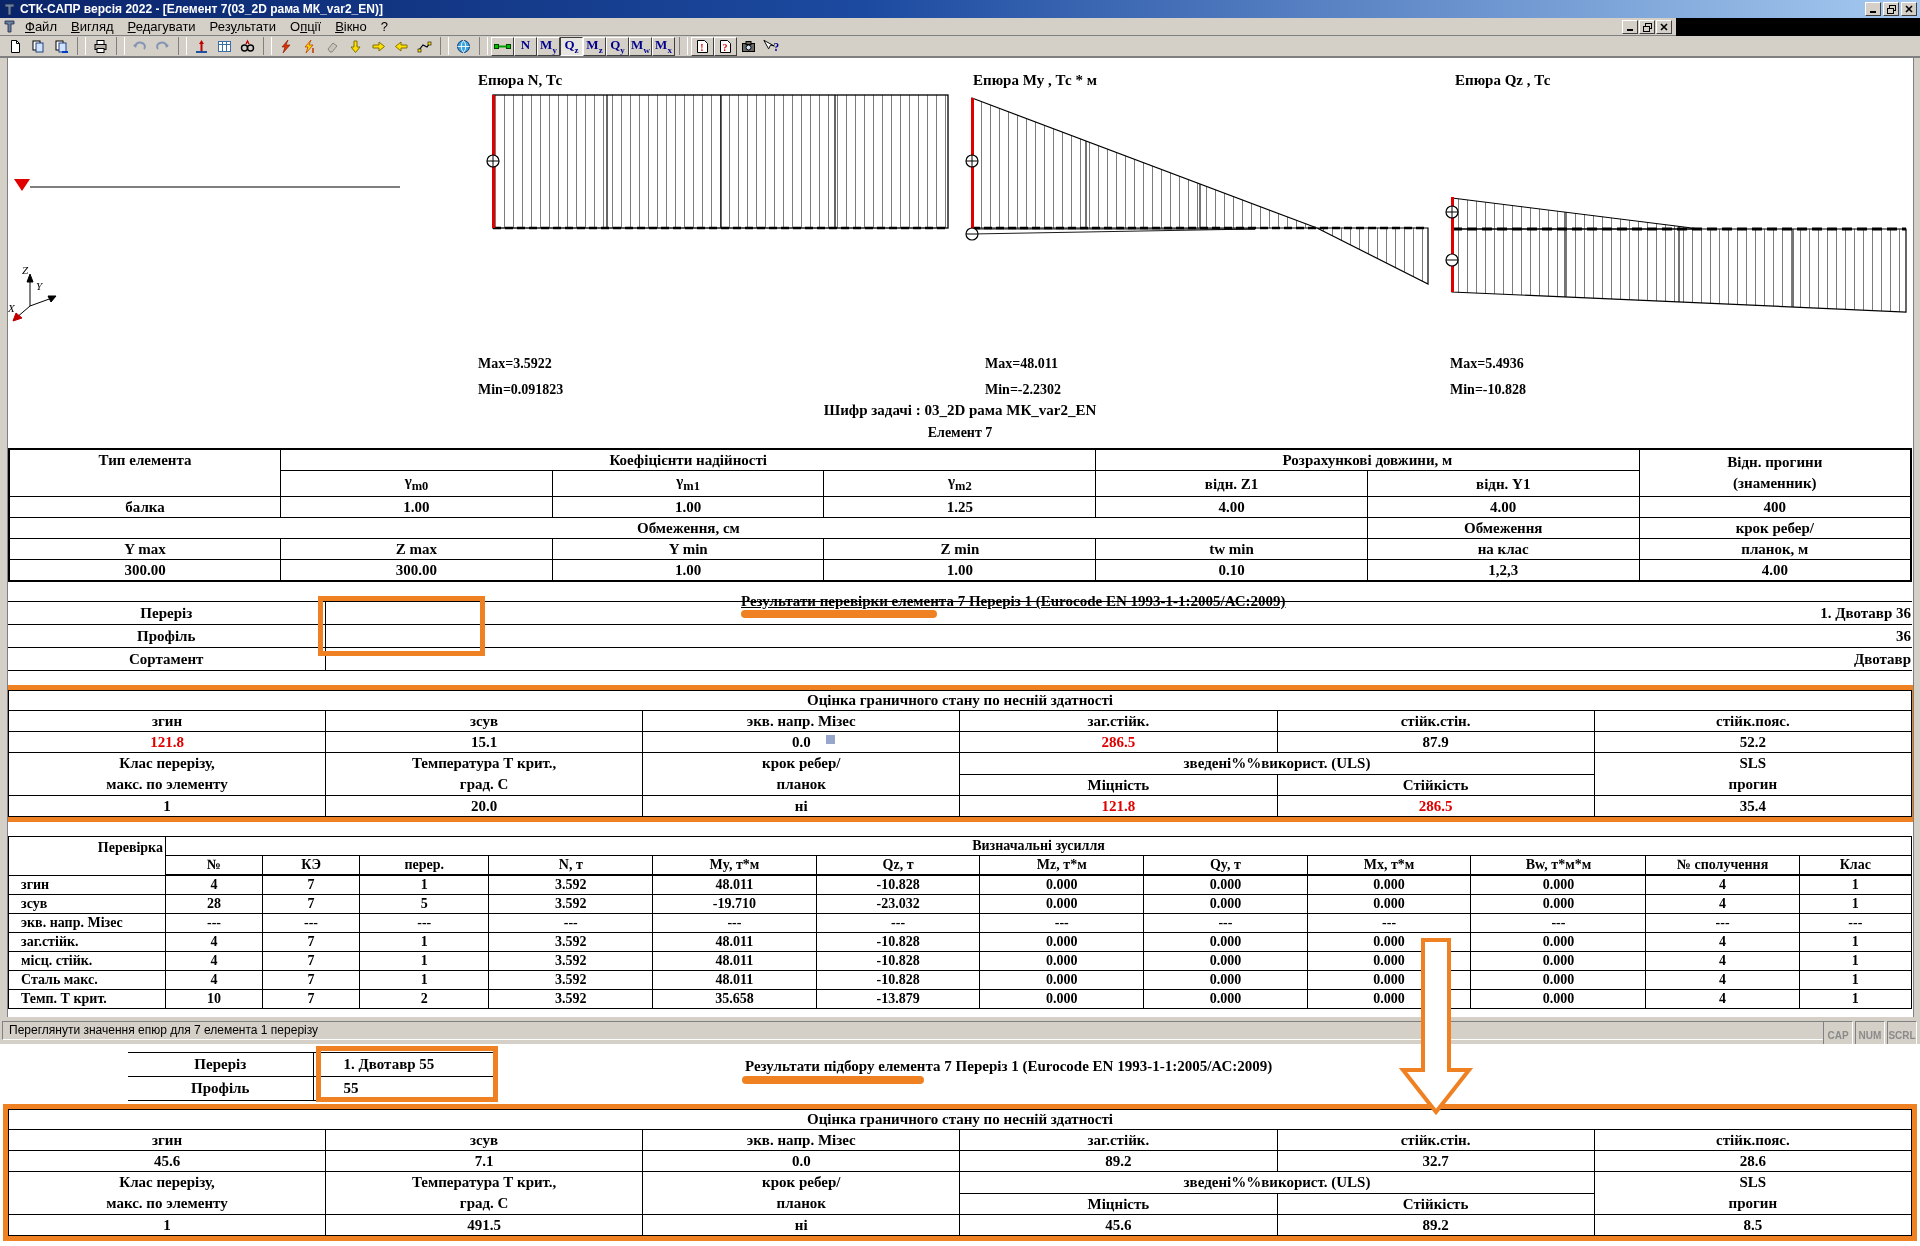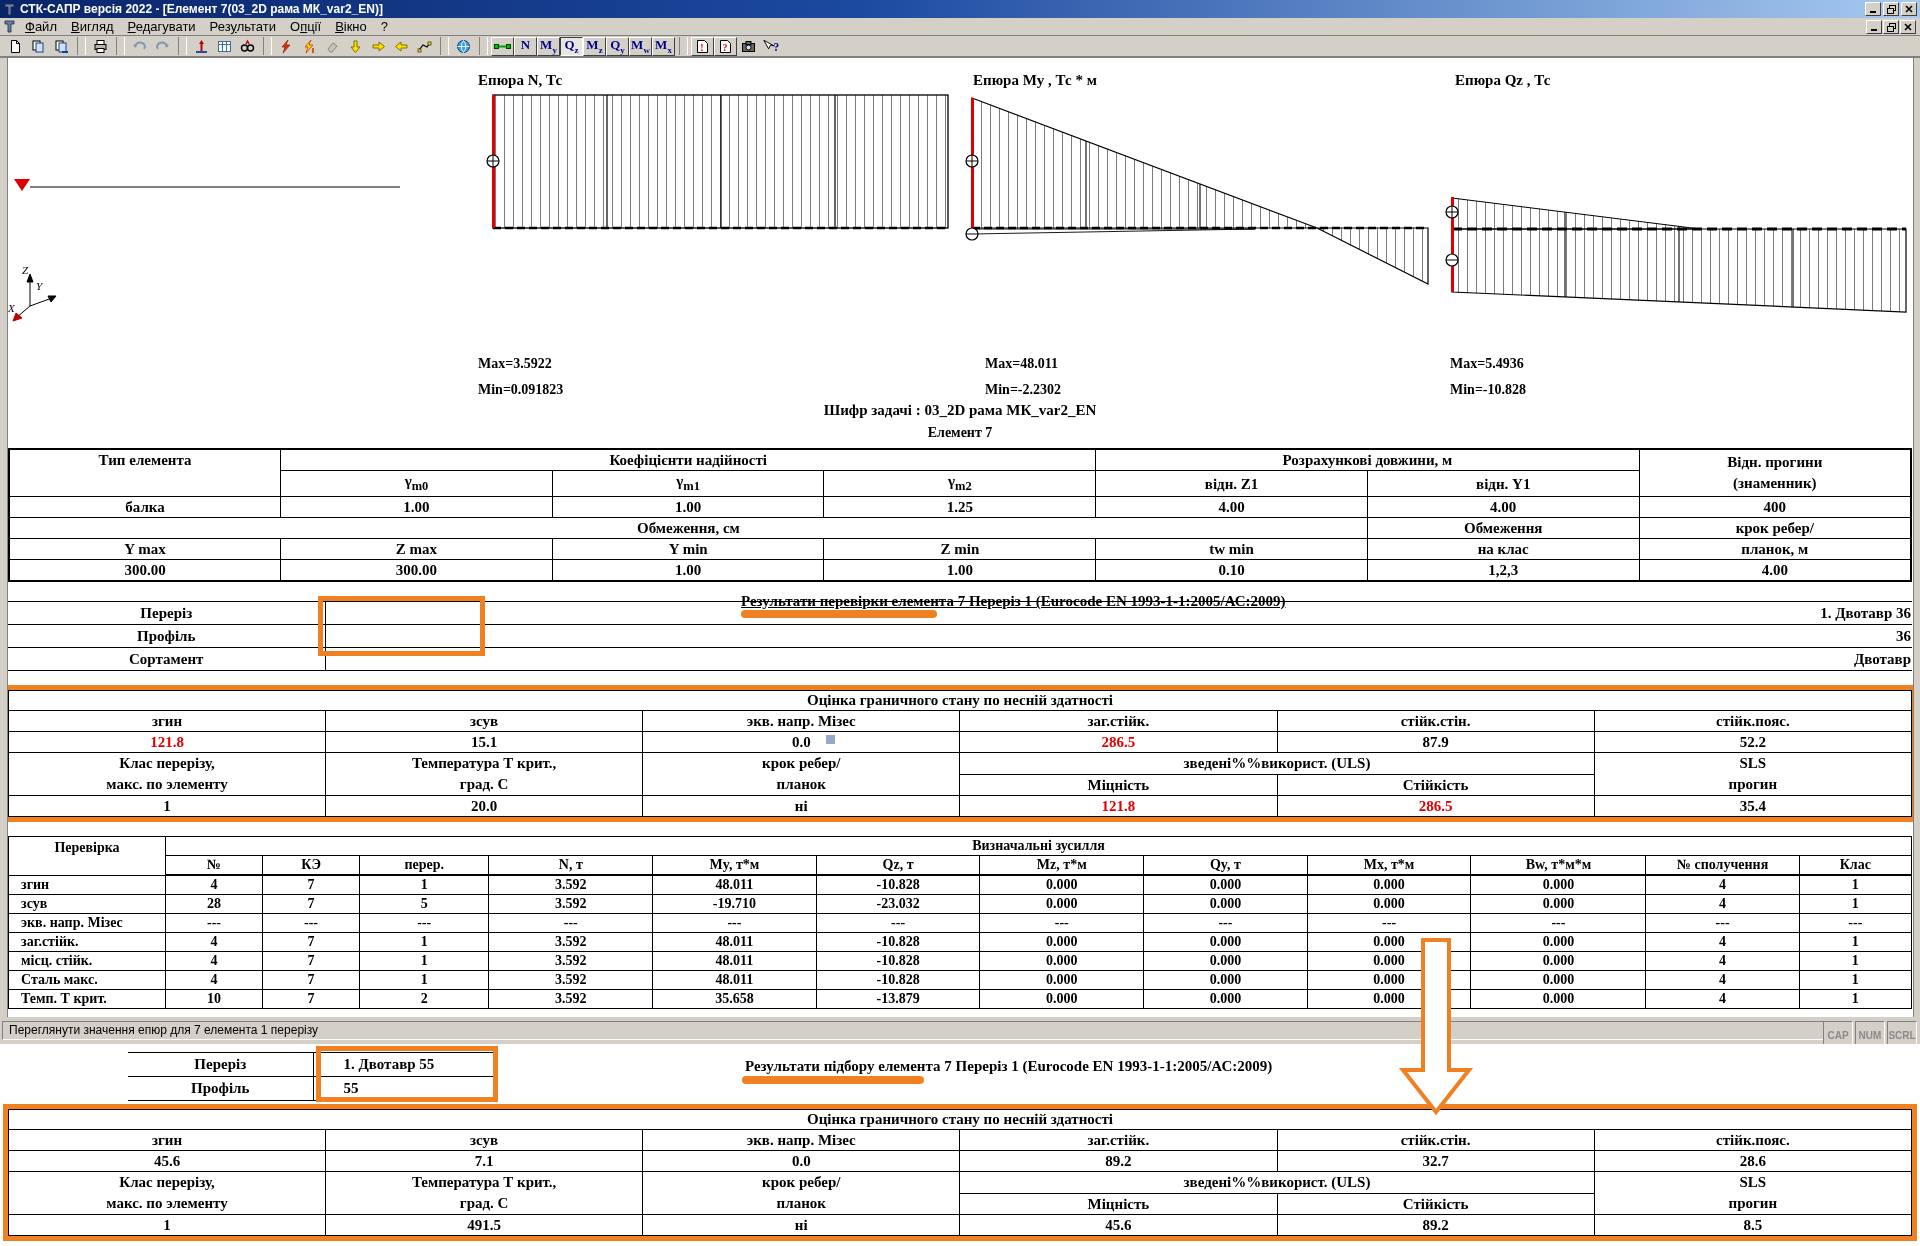--- a/index.html
+++ b/index.html
@@ -10,21 +10,21 @@
   
   .titlebar{position:absolute;top:0;left:0;width:1920px;height:18px;
     background:linear-gradient(90deg,#0a246a 0%,#1c4aa0 45%,#a6caf0 100%);
     display:flex;align-items:center;color:#fff;font-weight:bold;font-size:12px;gap:4px;padding-left:3px;box-sizing:border-box}
   .appicon{width:13px;height:13px;flex:0 0 13px}
   .winbtns{position:absolute;right:3px;top:2px;display:flex;gap:2px}
   .wbtn{width:16px;height:14px;background:#d4d0c8;border:1px solid;border-color:#fff #404040 #404040 #fff;
         display:flex;align-items:center;justify-content:center;box-sizing:border-box}
 
   
-  .menubar{position:absolute;top:18px;left:0;width:1920px;height:18px;background:#d4d0c8;
+  .menubar{position:absolute;top:18px;left:0;width:1676px;height:18px;background:#d4d0c8;
     border-bottom:1px solid #808080;display:flex;align-items:center;font-size:13px;gap:2px;padding-left:3px;box-sizing:border-box}
   .mi{padding:1px 7px;cursor:default}
   .mdibtns{position:absolute;right:4px;top:2px;display:flex;gap:1px}
 
   
   .toolbar{position:absolute;top:36px;left:0;width:1920px;height:21px;background:#d4d0c8;
     border-bottom:1px solid #808080;display:flex;align-items:center;padding-left:4px;box-sizing:border-box}
   .tb{width:23px;height:19px;display:flex;align-items:center;justify-content:center;background:#d4d0c8;border:1px solid #d4d0c8;box-sizing:border-box}
   .tbr{border:1px solid;border-color:#fff #404040 #404040 #fff}
   .tb.pressed{border:1px solid;border-color:#404040 #fff #fff #404040;background:#e8e6e0}
@@ -60,21 +60,21 @@
 
   
   .uls{position:absolute;border:5px solid #ef8122;background:#fff}
   .uls table{width:100%;border:1px solid #000}
   .uls td.ttl{border:0;border-bottom:1px solid #000;height:19px;line-height:19px}
 
   .forces{font-size:14px}
   .forces td{height:18px;line-height:18px}
   .forces td.h2b{border-bottom:2px solid #000}
   .forces td.rlabel{text-align:left;padding-left:12px}
-  .forces td.corner{text-align:center;vertical-align:top;padding-top:2px}
+  .forces td.corner{text-align:right;vertical-align:top;padding-top:2px}
 
   
   .status{position:absolute;top:1016px;left:0;width:1920px;height:28px;background:#d4d0c8;border-top:1px solid #fff;box-sizing:border-box}
   .msg{position:absolute;left:2px;top:4px;width:1822px;height:19px;border:1px solid;border-color:#808080 #fff #fff #808080;
        font-size:12px;line-height:17px;padding-left:6px;box-sizing:border-box;background:#d4d0c8}
   .inds{position:absolute;right:3px;top:4px;display:flex;gap:2px}
   .inds .ind{width:30px;height:29px;border:1px solid;border-color:#808080 #fff #fff #808080;
        color:#8a8a8a;font-size:10px;font-weight:bold;display:flex;align-items:center;justify-content:center;box-sizing:border-box}
 
   

